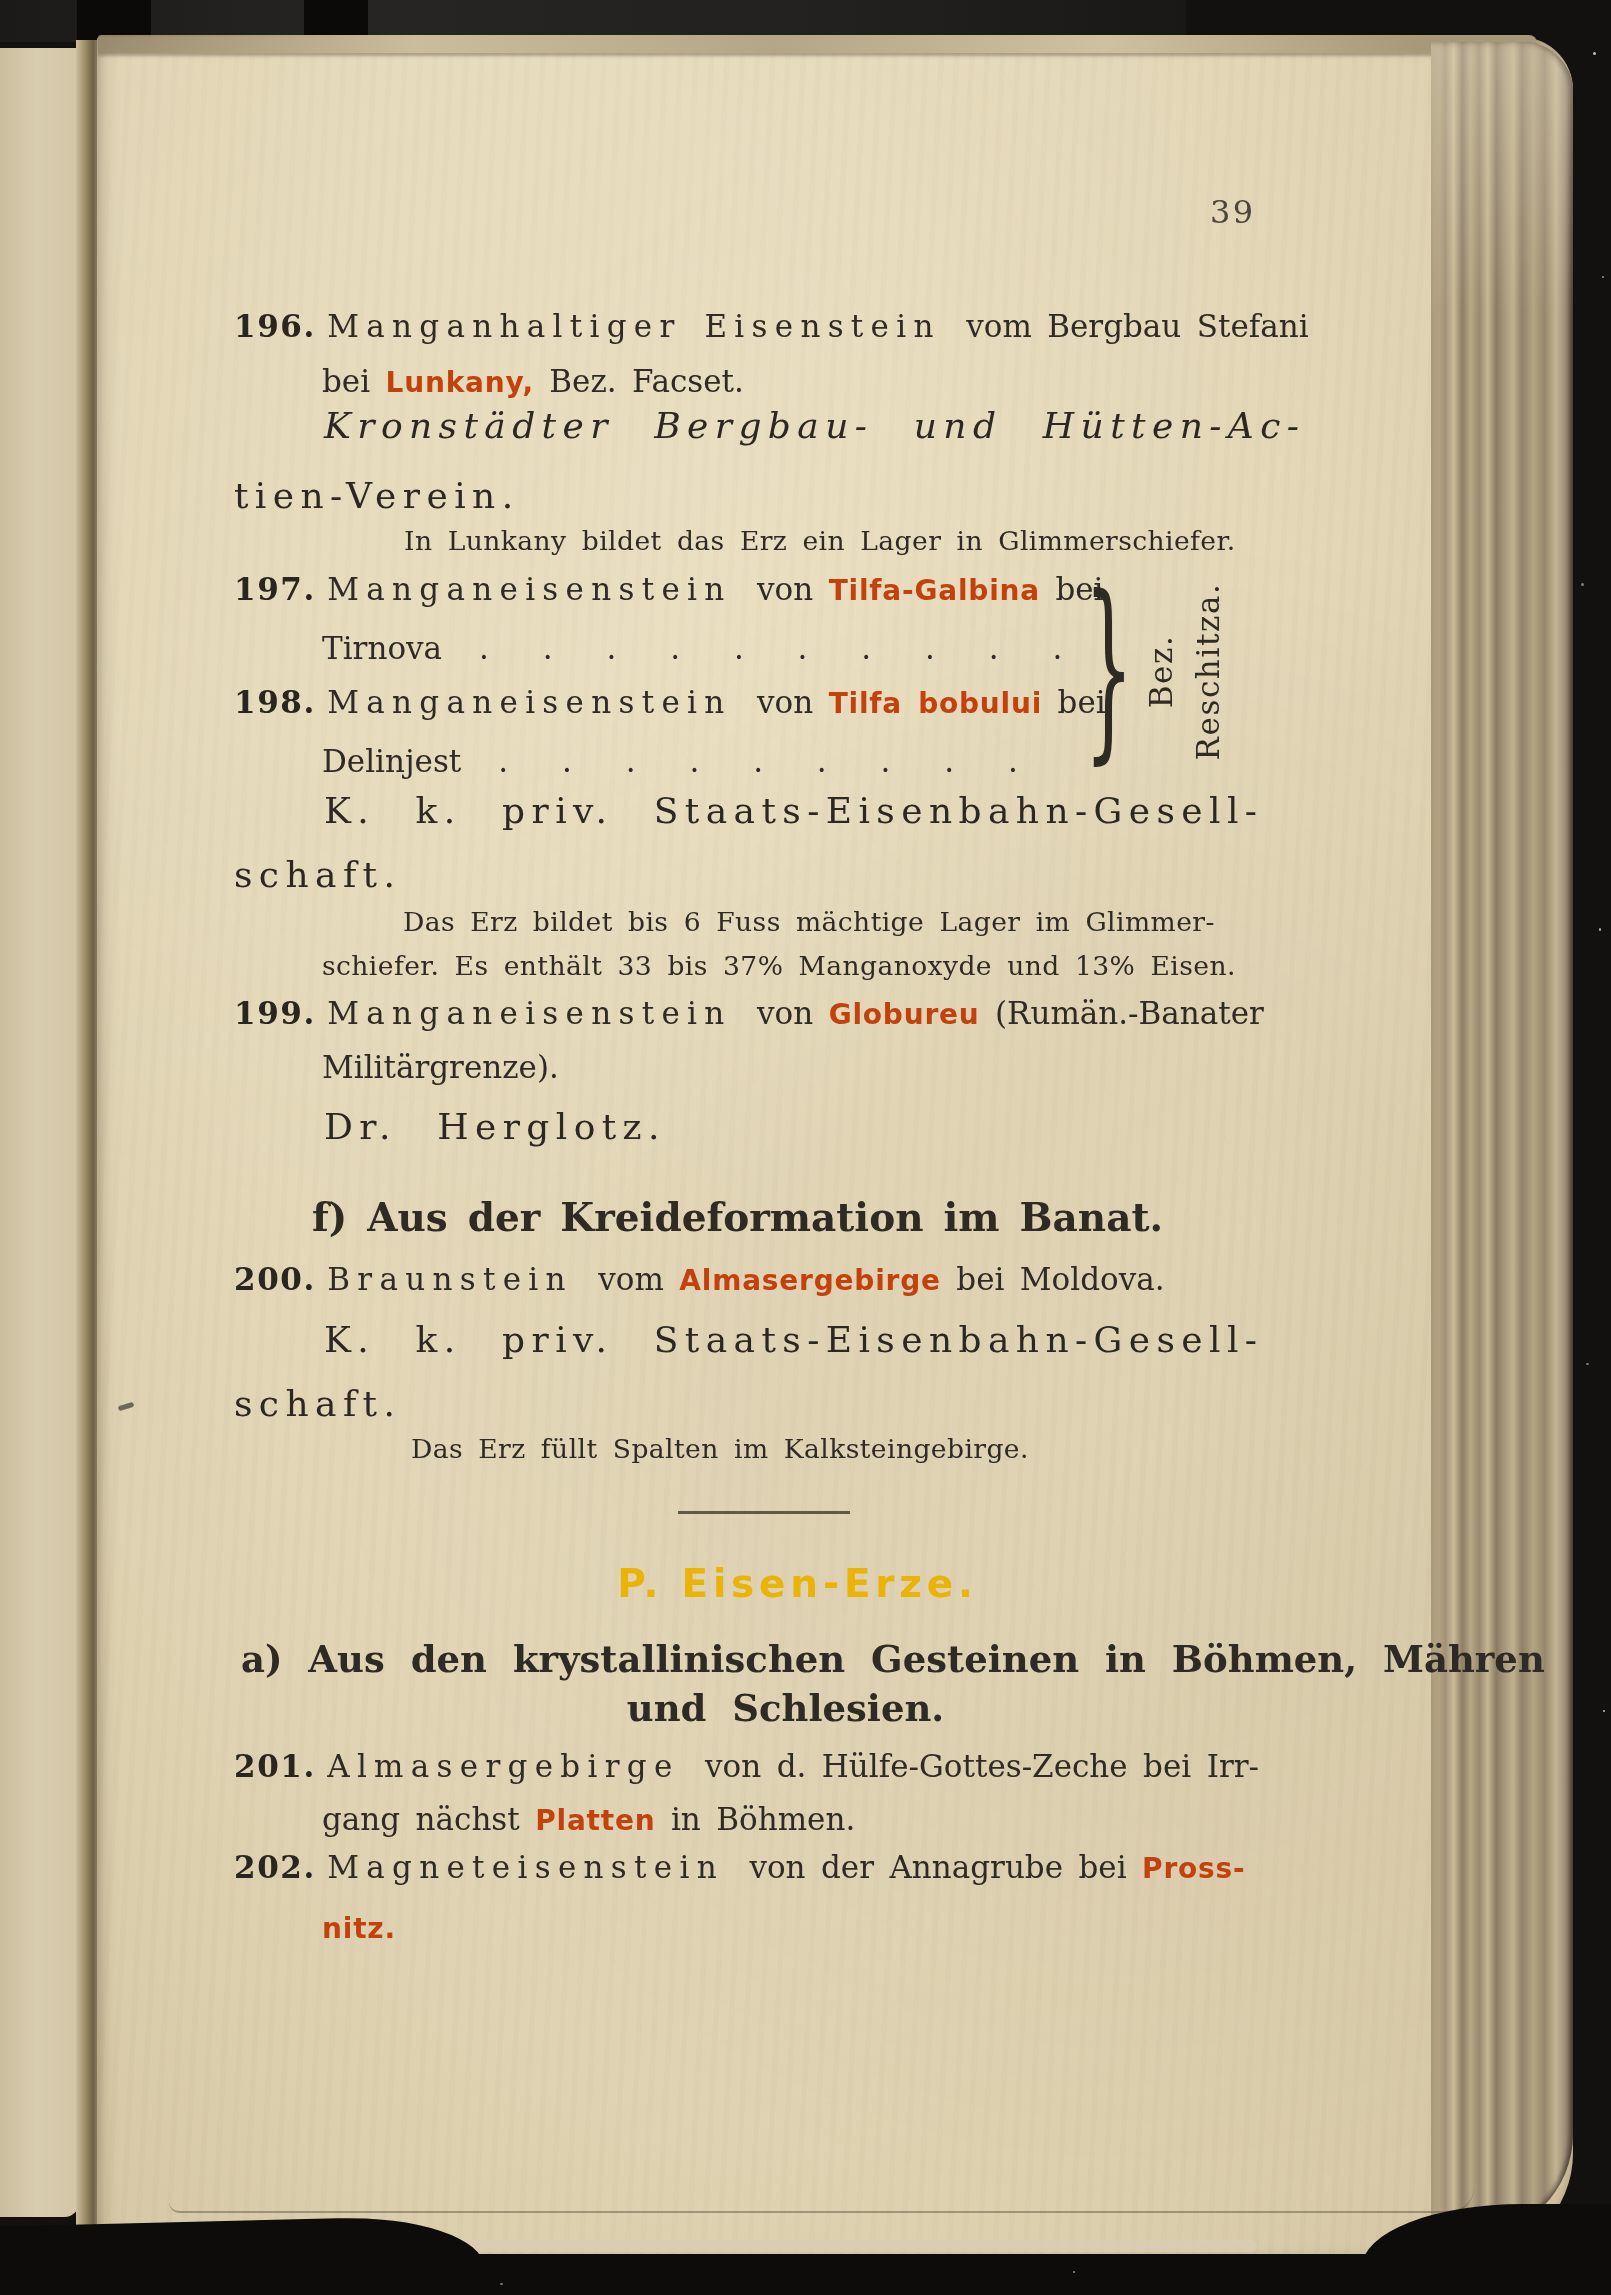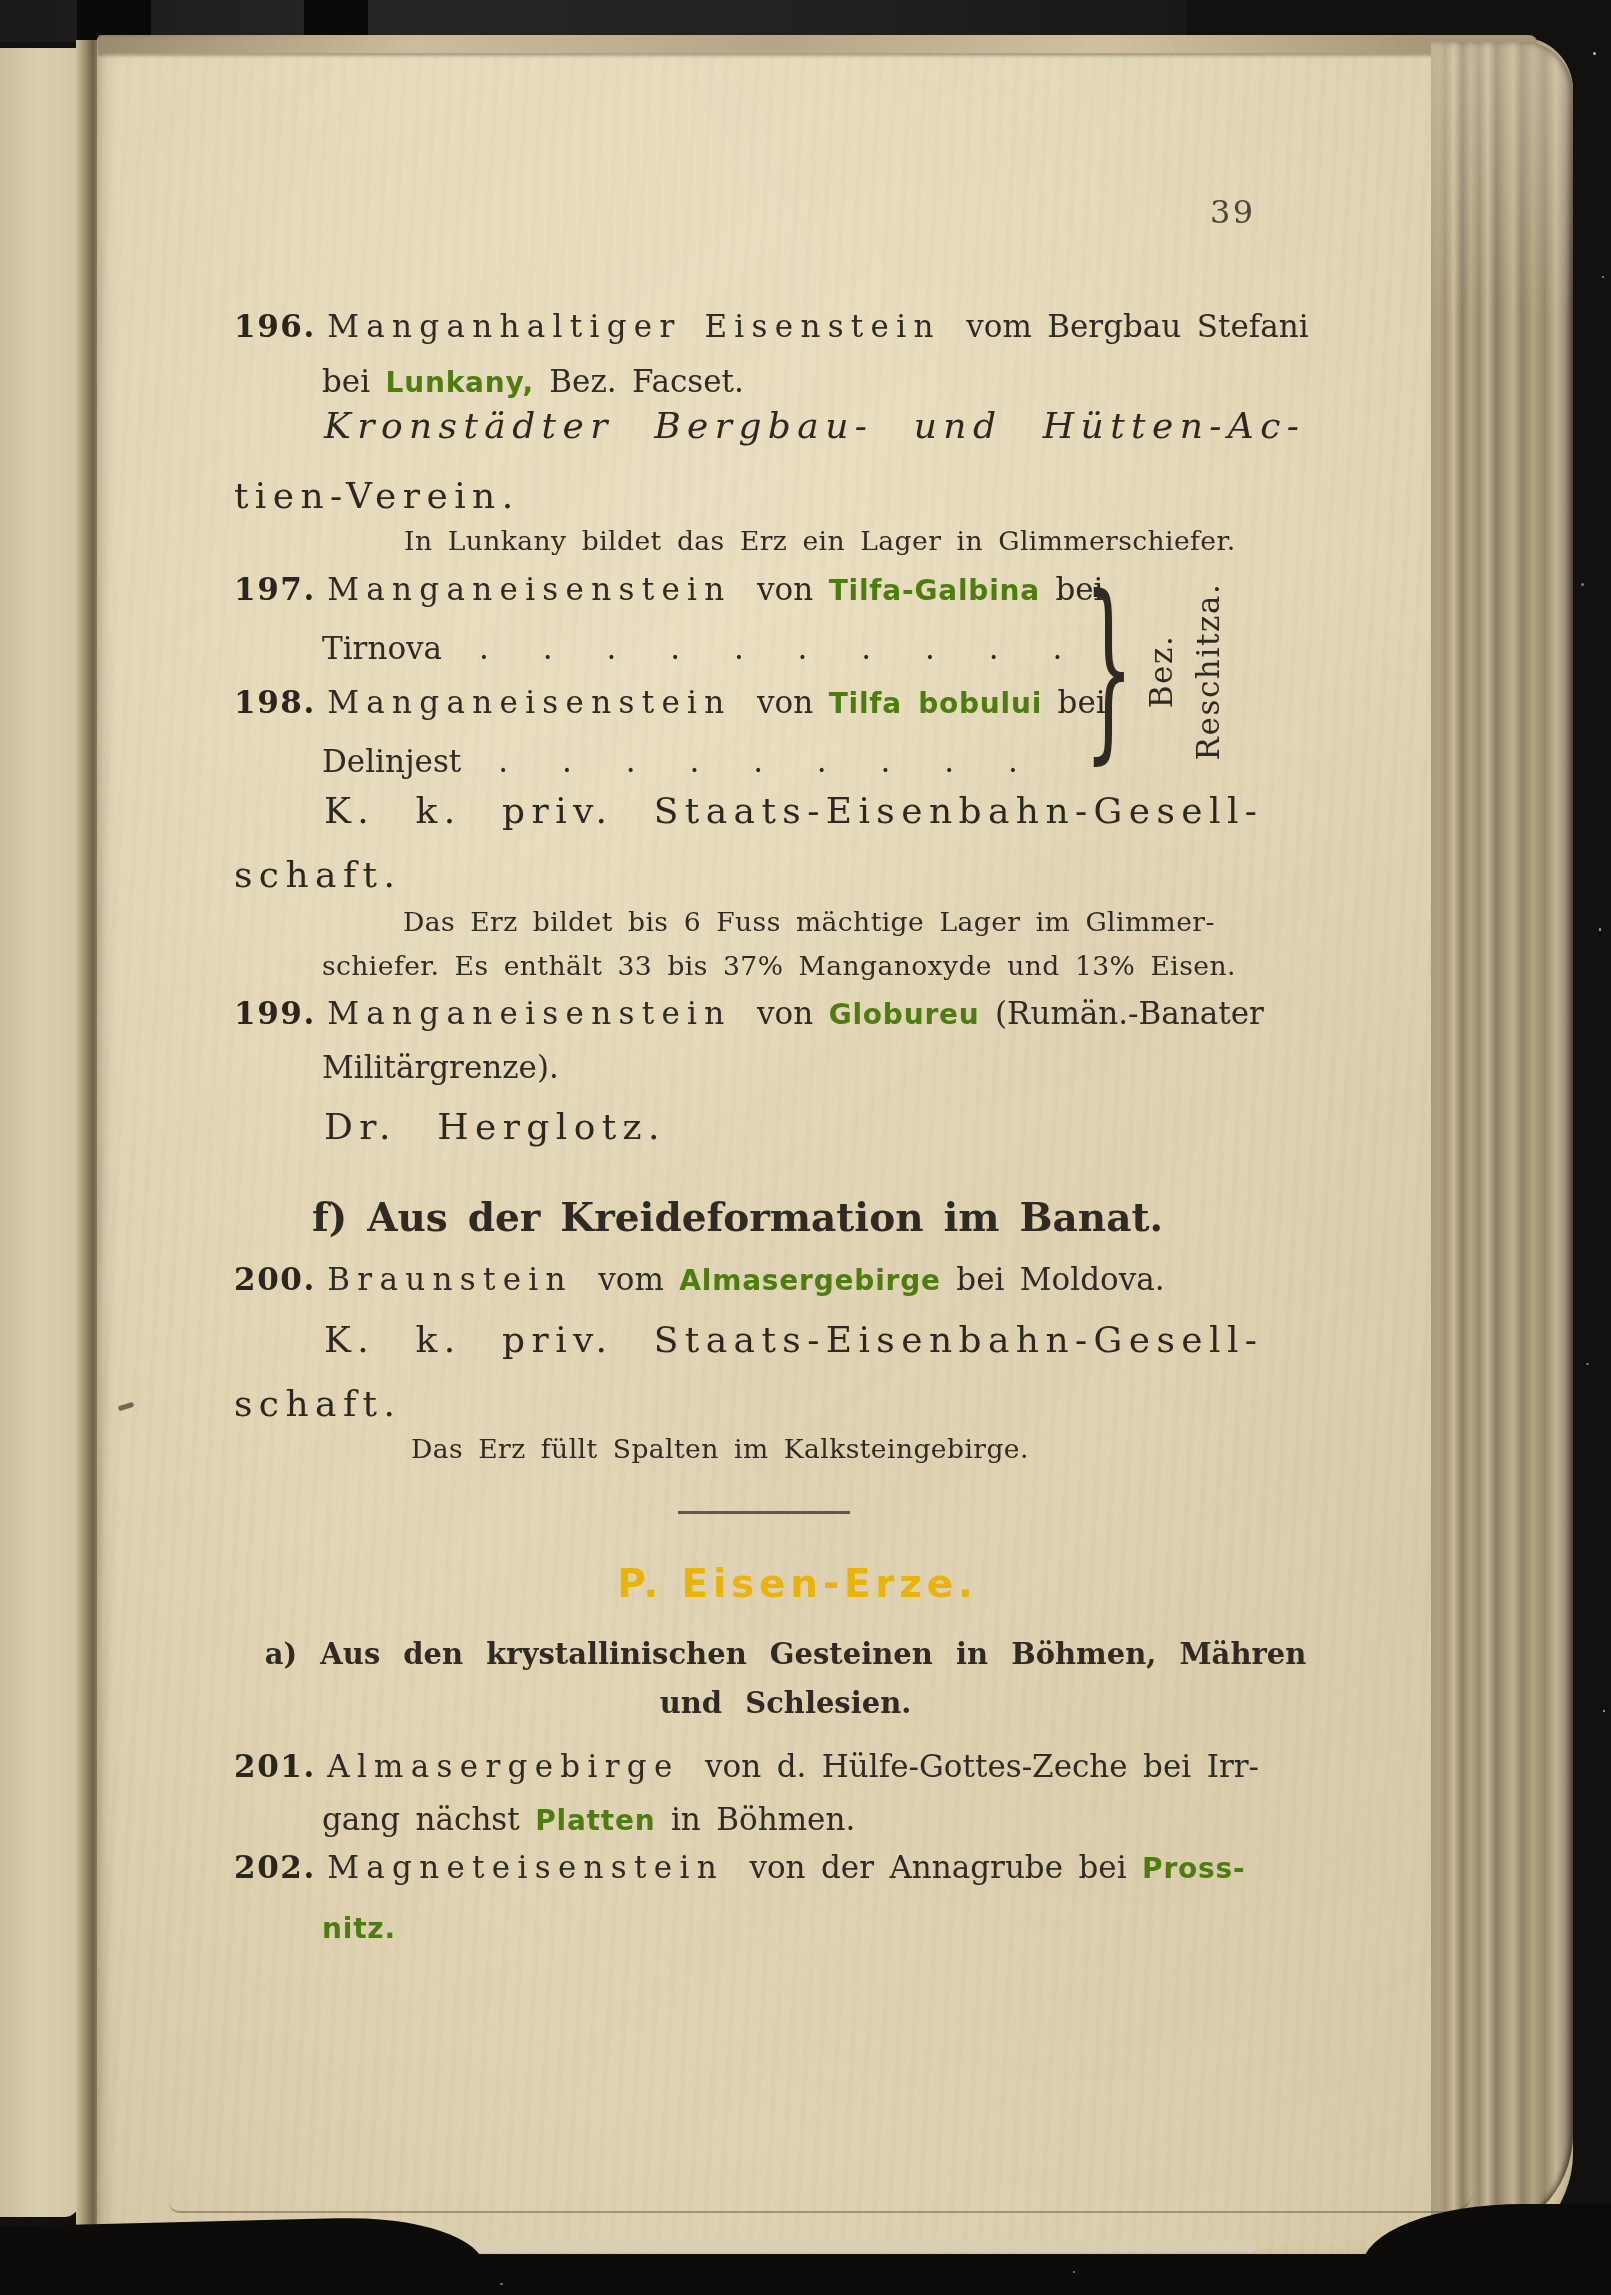--- a/index.html
+++ b/index.html
@@ -54,27 +54,27 @@
   .bottom-black-right{left:1362px;top:2204px;width:258px;height:113px;background:#0d0c0b;
     border-top-left-radius:161px 63px;}
   
   .speck{background:#efe9d8;border-radius:50%;}
   
   .line{position:absolute;white-space:nowrap;color:#2f2b24;}
   .entry-line{font-size:31px;word-spacing:5.6px;}
   .seg{display:inline;}
   .seg-num{font-weight:700;letter-spacing:1.6px;margin-right:11.3px;color:#2a261f;}
   .seg-sp{letter-spacing:7.3px;margin-right:10px;}
-  .seg-b{font-family:"DejaVu Sans",sans-serif;font-weight:700;font-size:28px;letter-spacing:0.8px;color:#4d7c0f;}
+  .seg-b{font-family:"DejaVu Sans",sans-serif;font-weight:700;font-size:28px;letter-spacing:0.8px;color:#c2410c;}
   .seg-dots{margin-left:37px;word-spacing:44px;}
   .exh-line{font-size:36px;letter-spacing:6.4px;word-spacing:22.6px;color:#2c2821;}
   .note-line{font-size:26.6px;letter-spacing:0.4px;word-spacing:6.4px;}
   .head-f{font-size:39px;font-weight:700;word-spacing:6.4px;width:1089px;text-align:center;}
   .head-p{font-family:"DejaVu Sans",sans-serif;font-size:39px;font-weight:700;letter-spacing:4.8px;width:1089px;text-align:center;color:#eab308;}
-  .head-a{font-size:29px;font-weight:700;word-spacing:13px;width:1089px;text-align:center;}
+  .head-a{font-size:37px;font-weight:700;word-spacing:13px;width:1089px;text-align:center;}
   .page-number{font-size:32px;letter-spacing:2.4px;color:#4c473a;}
   .brace{left:1086px;top:566px;width:39px;height:203px;font-size:71px;line-height:203px;
     text-align:center;transform:scaleY(2.75) scaleX(1.1);transform-origin:center;color:#2f2b24;}
   .side-label{left:1068px;top:620px;width:242px;height:103px;transform:rotate(-90deg);
     font-size:31px;line-height:47px;text-align:center;letter-spacing:1.6px;color:#2f2b24;}
   .rule{left:678px;top:1508px;width:172px;height:0;border-top:3.2px solid #47423500;
     border-bottom:3.2px solid #4a4435;opacity:.85;}
   .ink-mark{left:118px;top:1404px;width:16px;height:4.8px;background:#4a443a;border-radius:2.4px;
     transform:rotate(-18deg);opacity:.75;}
 </style>

